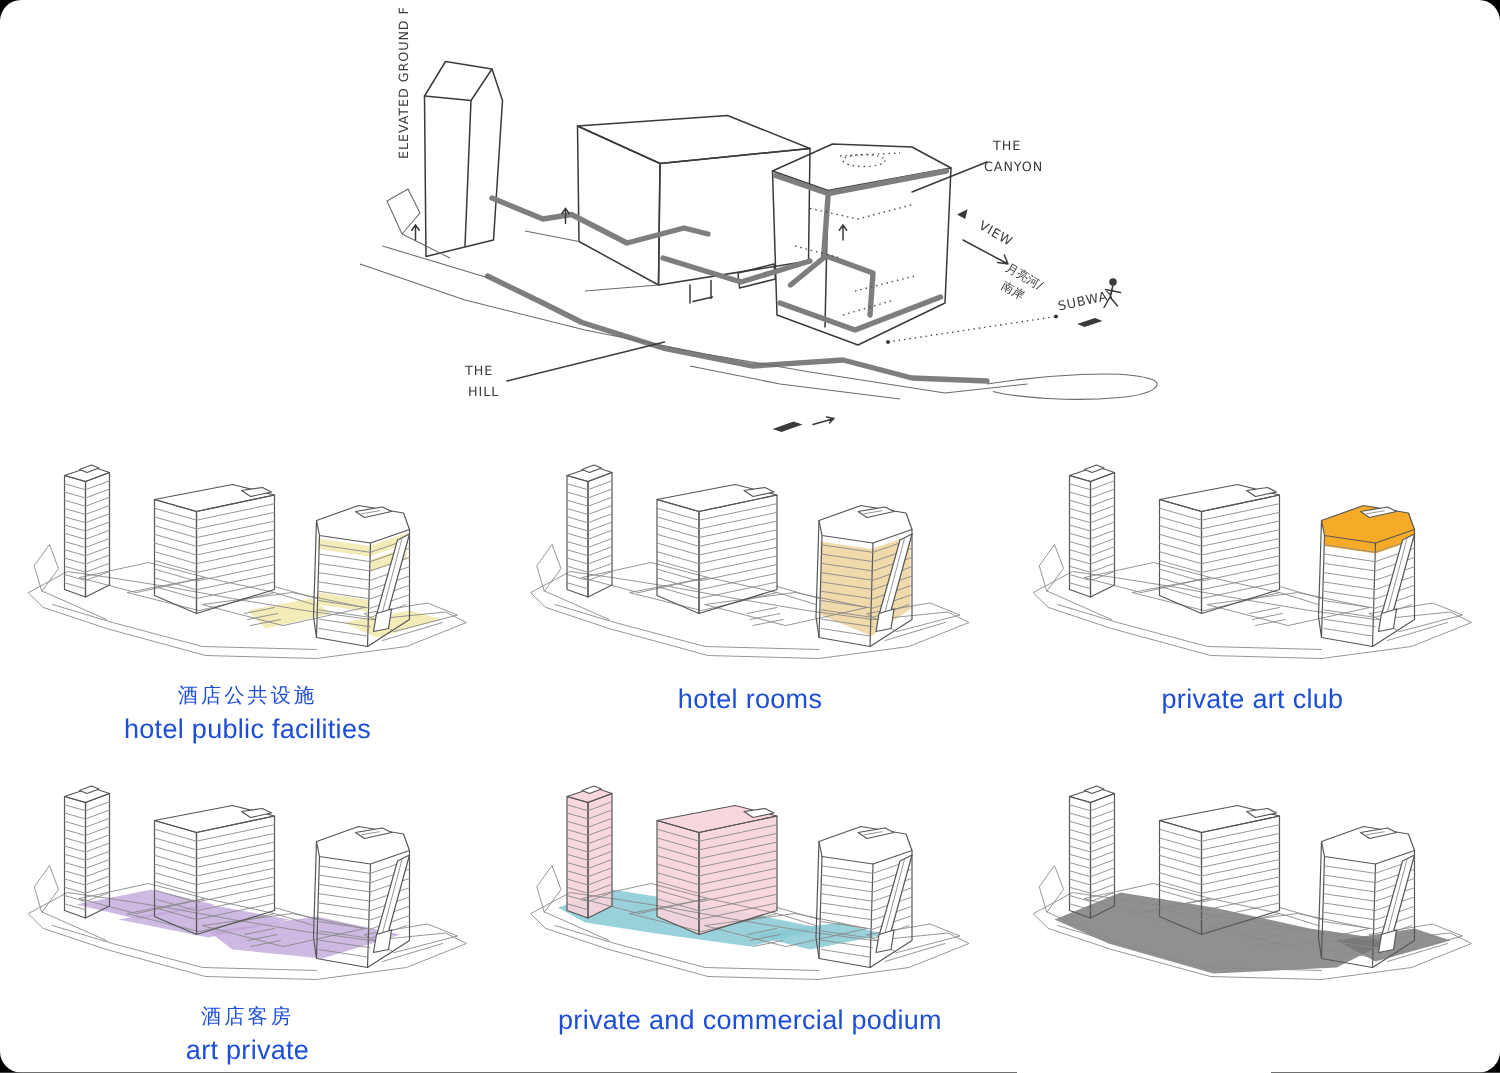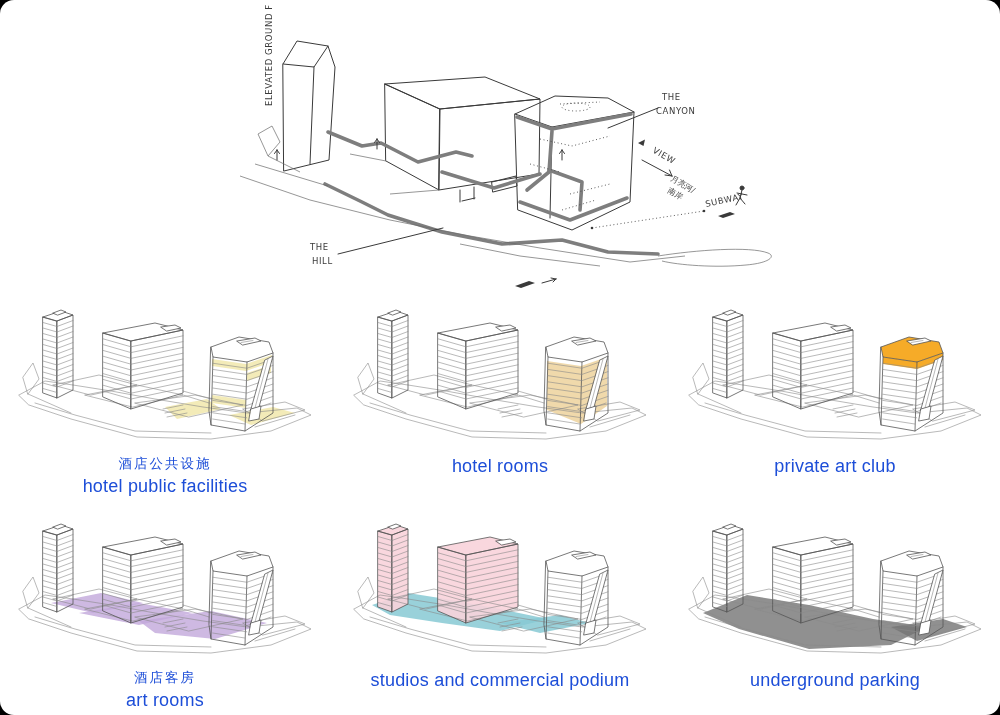--- a/index.html
+++ b/index.html
@@ -224,39 +224,38 @@
       </figcaption>
     </figure>
 
     <figure class="cell">
       <svg class="scene" viewBox="0 0 300 150">
         <use href="#hl4" fill-opacity="0.8" fill="#c2a7db"></use>
         <use href="#scene-base"></use>
       </svg>
       <figcaption>
         <div class="cap-zh">酒店客房</div>
-        <div class="cap-en">art rooms</div>
+        <div class="cap-en">art private</div>
       </figcaption>
     </figure>
 
     <figure class="cell">
       <svg class="scene" viewBox="0 0 300 150">
         <use href="#hl5b" fill-opacity="0.85" fill="#87c9d4"></use>
         <use href="#hl5a" fill-opacity="0.9" fill="#f8d3da"></use>
         <use href="#scene-base"></use>
       </svg>
       <figcaption>
-        <div class="cap-en">studios and commercial podium</div>
+        <div class="cap-en">private and commercial podium</div>
       </figcaption>
     </figure>
 
     <figure class="cell">
       <svg class="scene" viewBox="0 0 300 150">
         <use href="#hl6" fill-opacity="0.8" fill="#747474"></use>
         <use href="#scene-base"></use>
       </svg>
       <figcaption>
-        <div class="cap-en">underground parking</div>
       </figcaption>
     </figure>
 
   </div>
 </div>
 
 </body></html>

